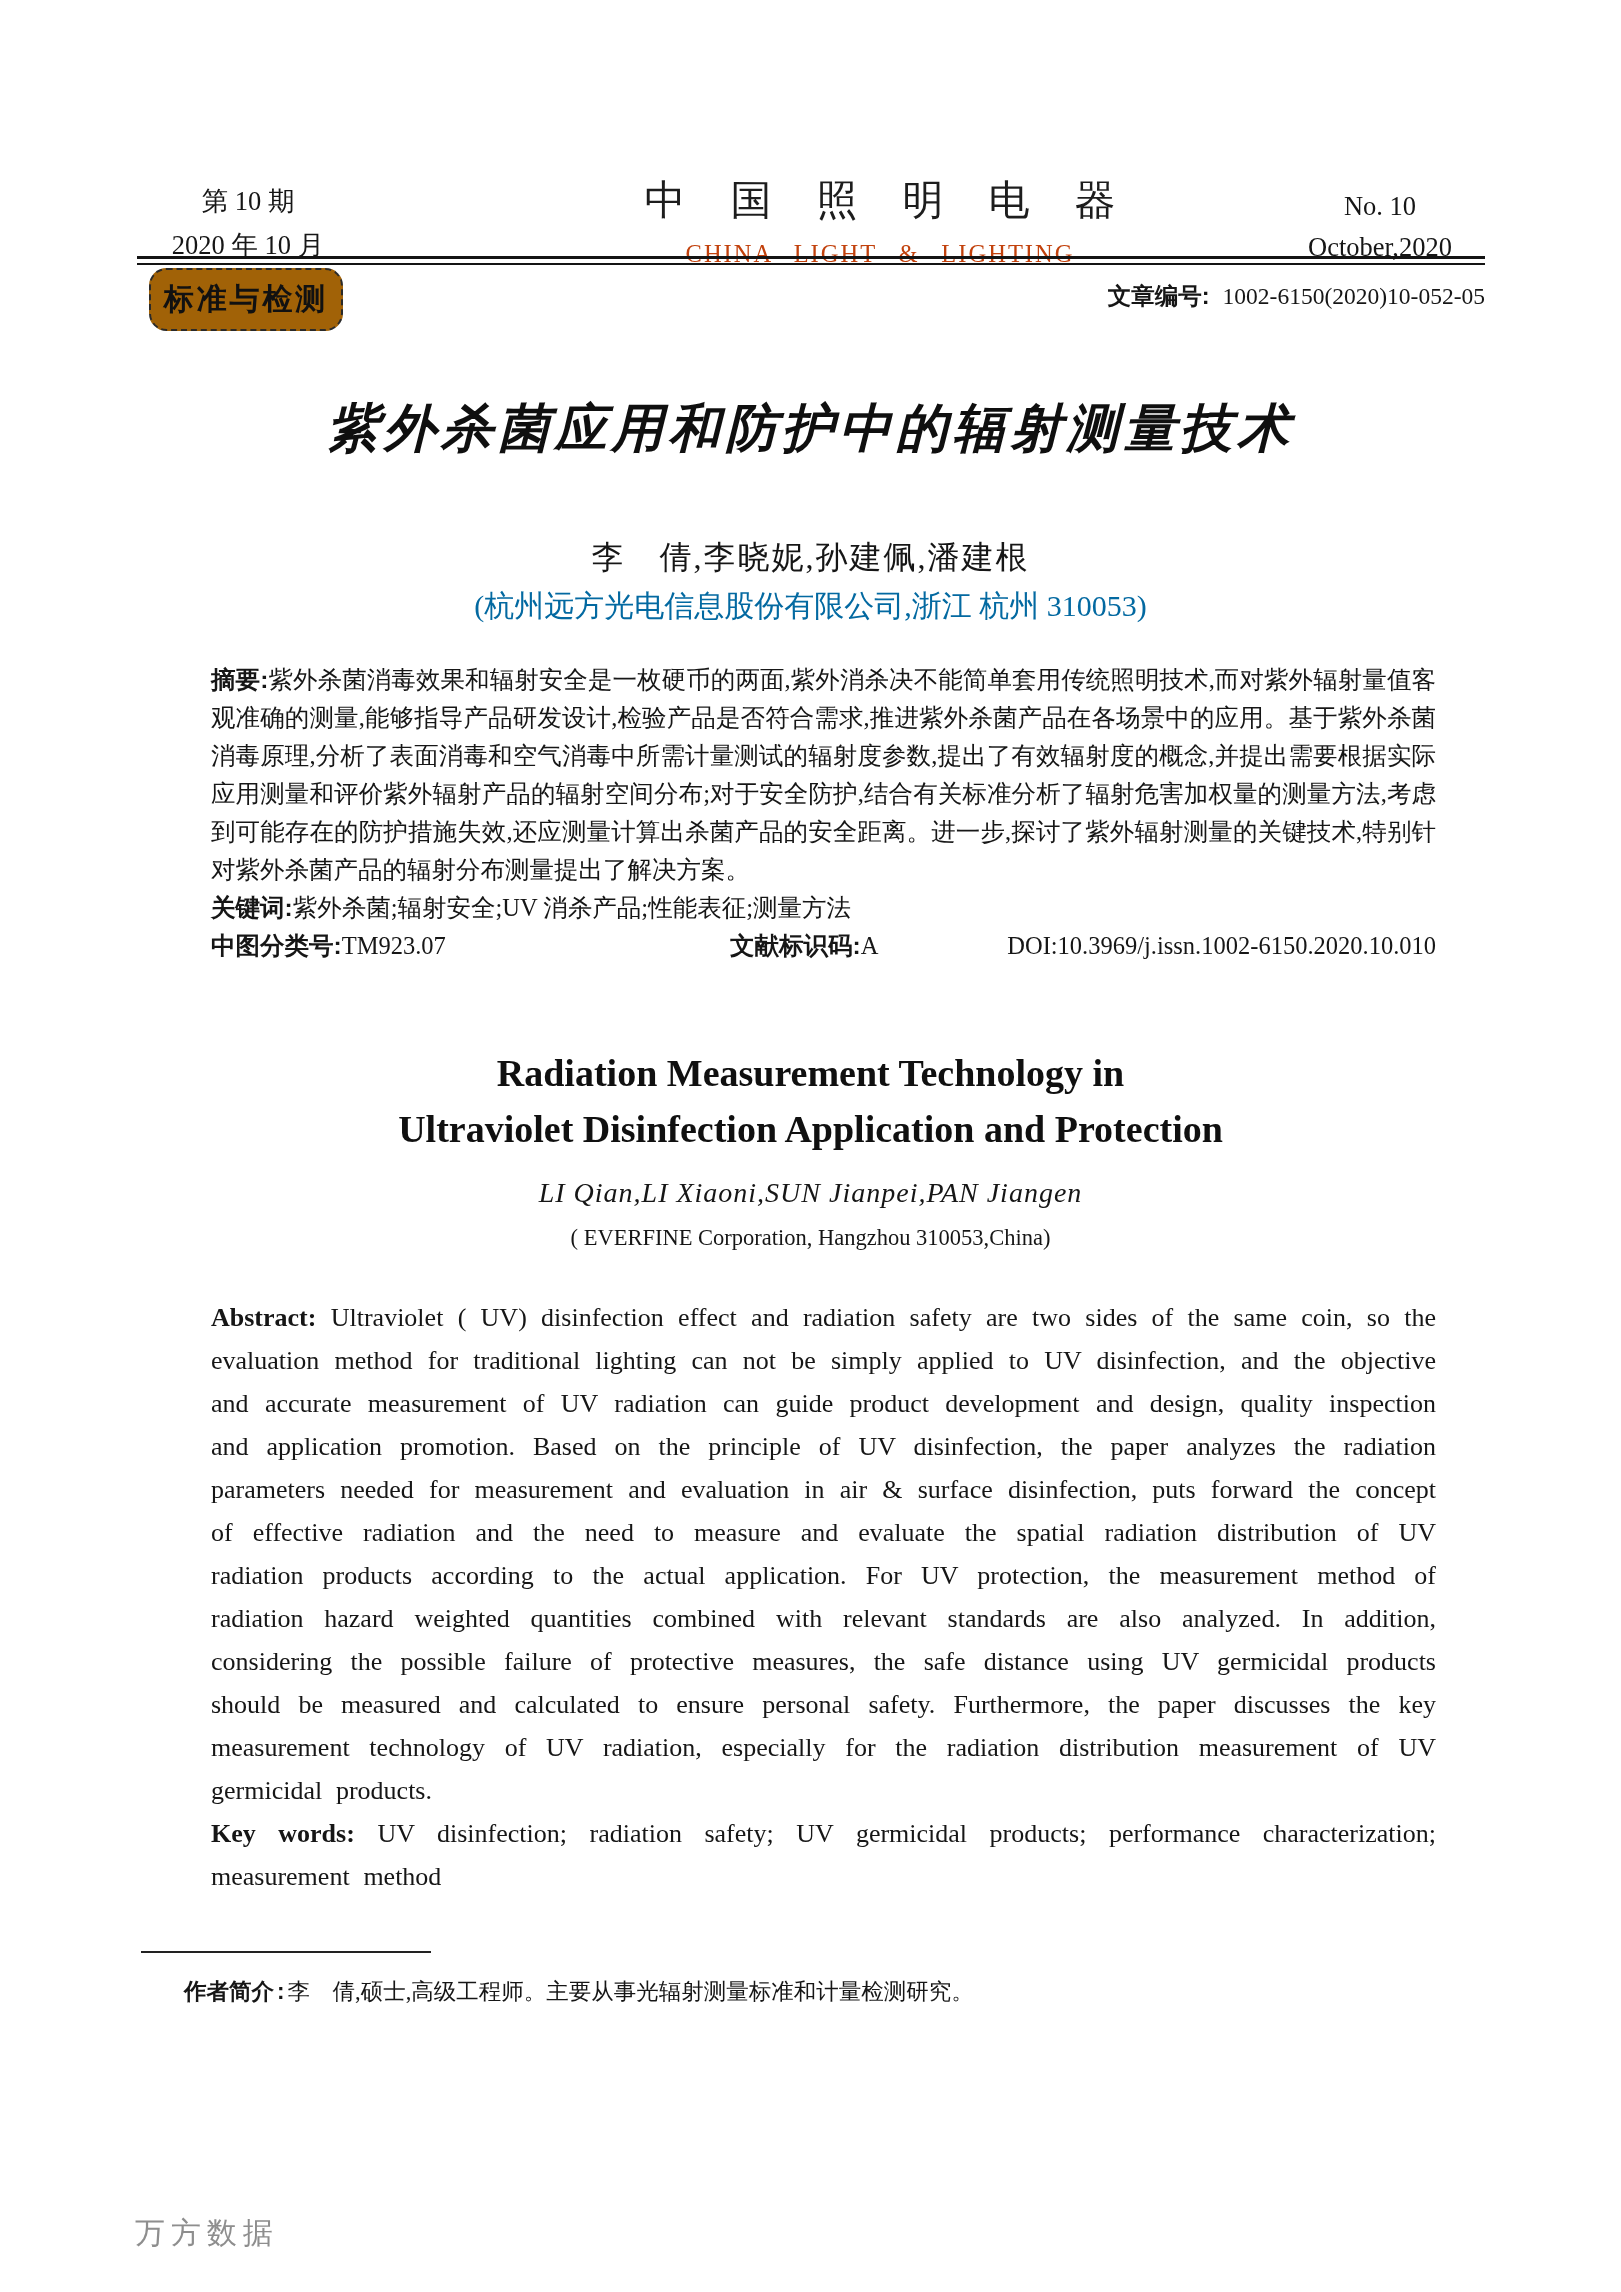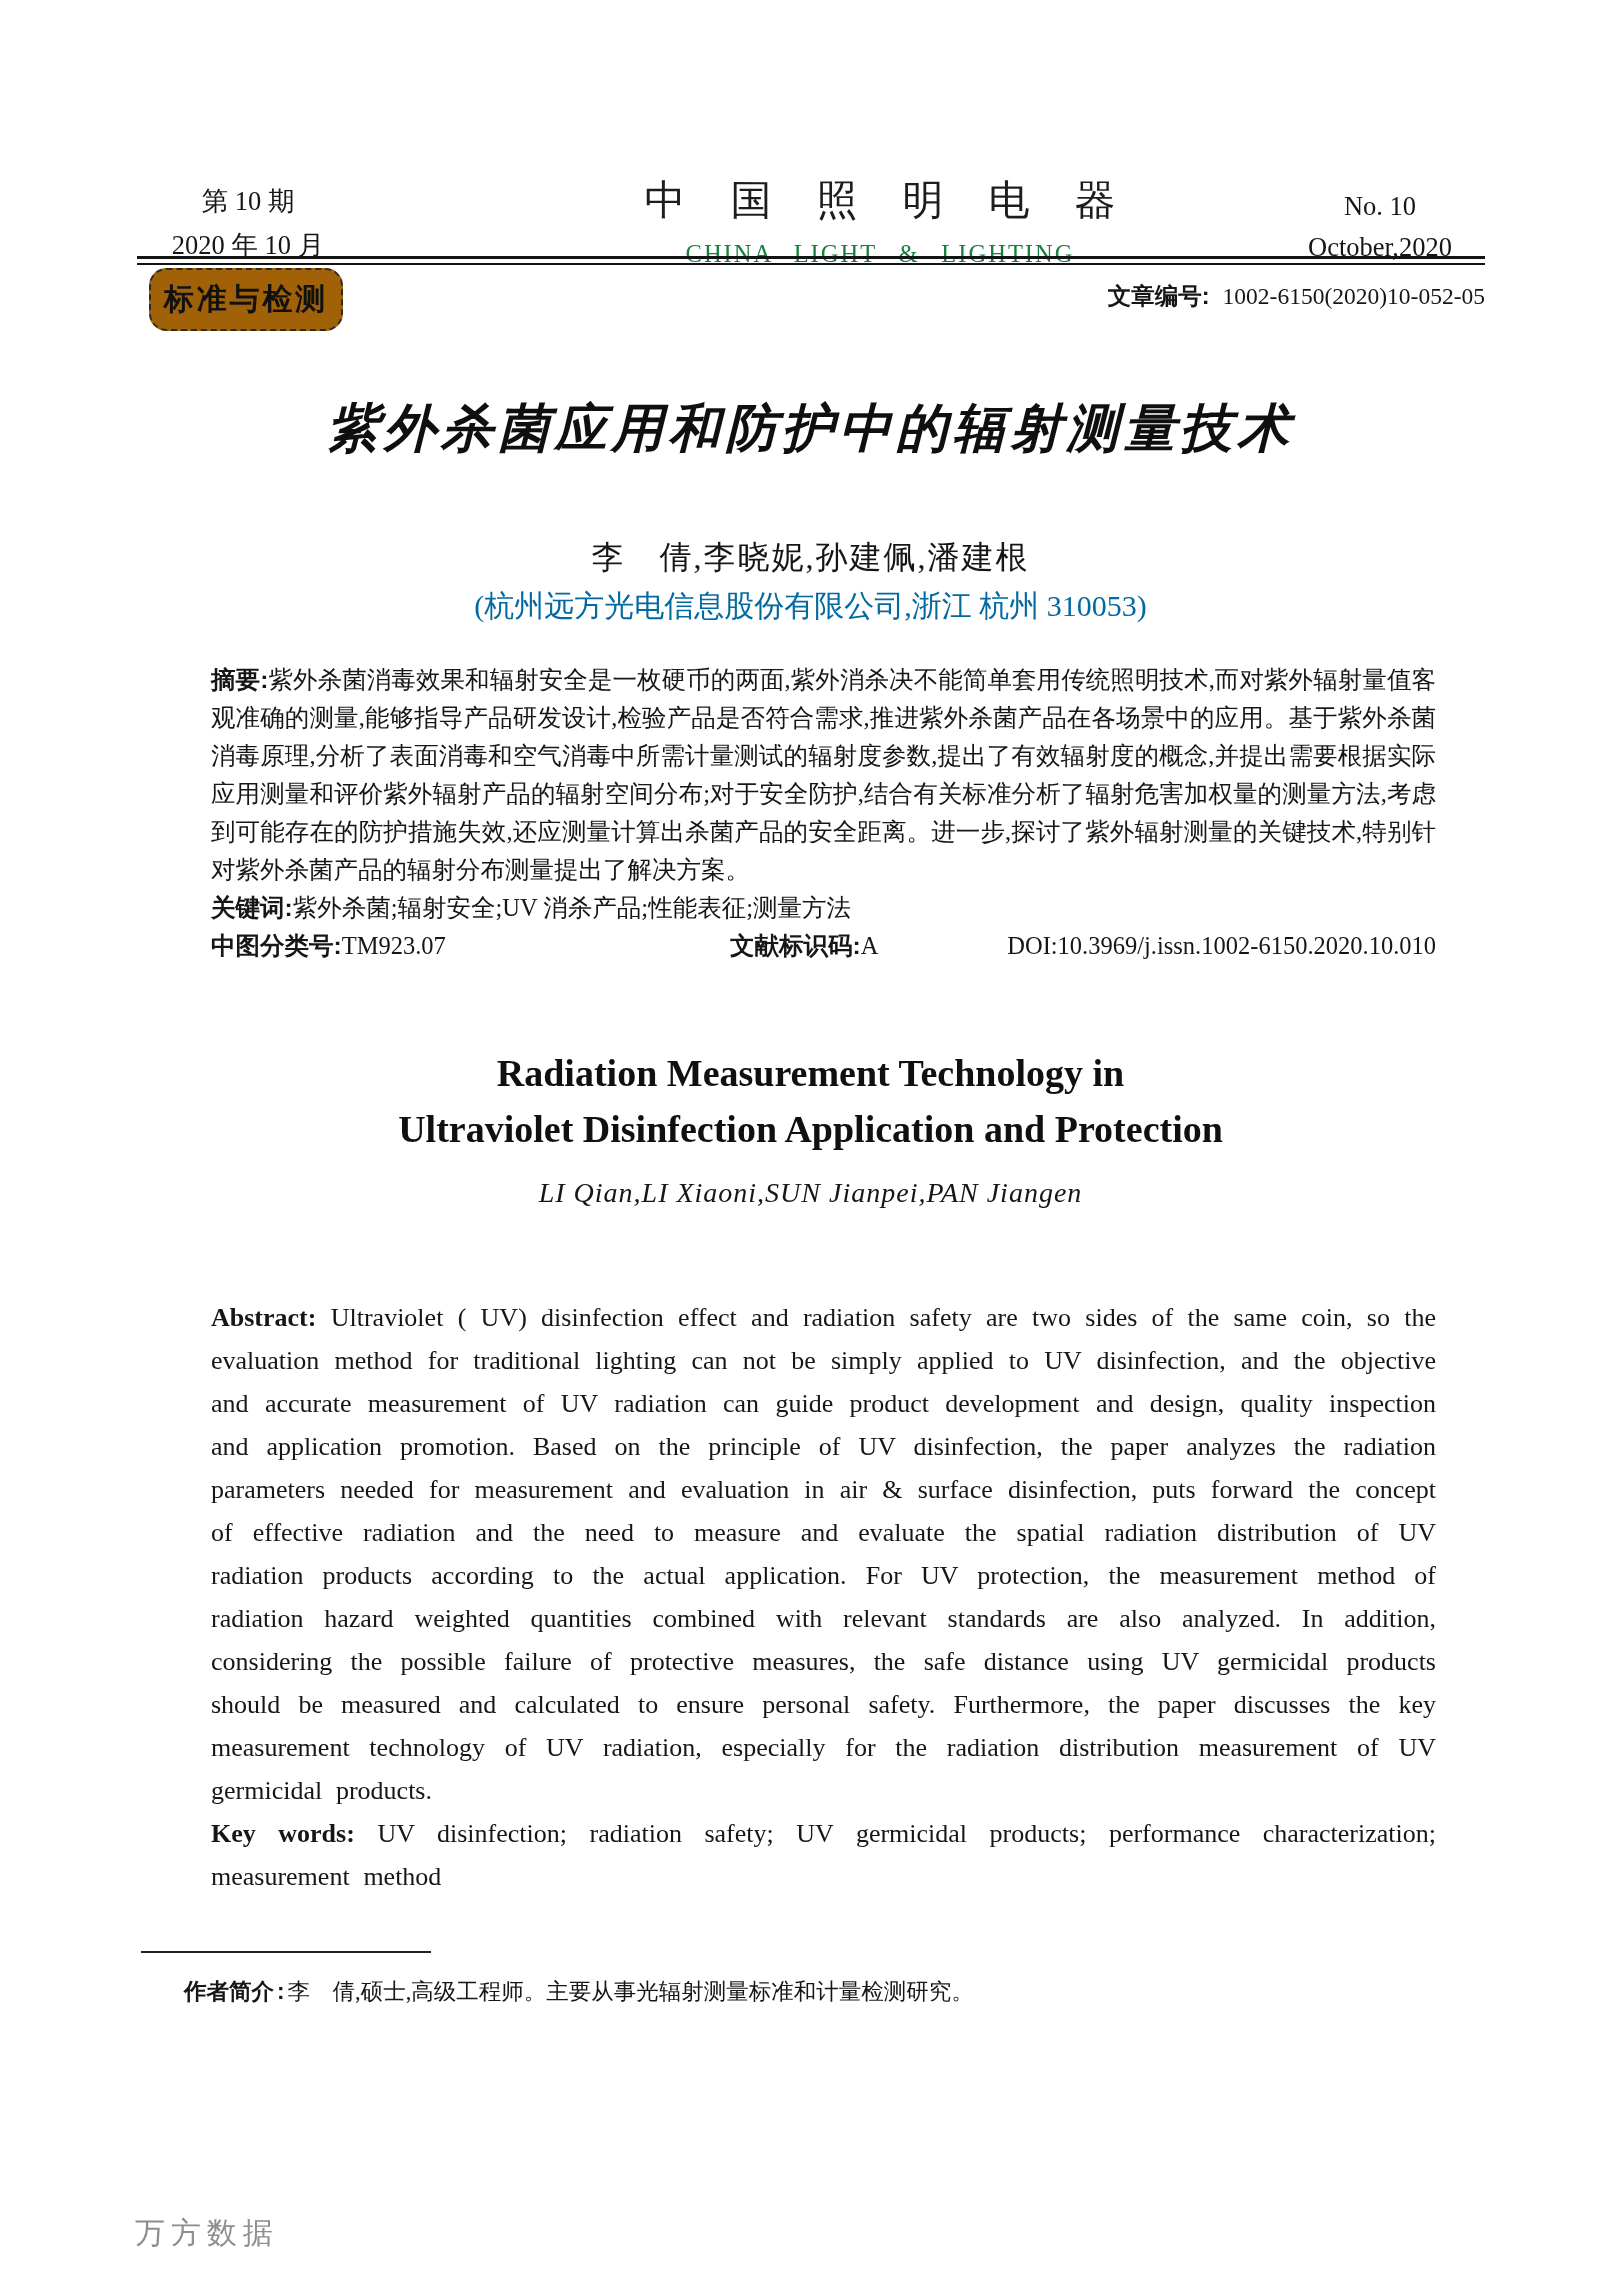--- a/index.html
+++ b/index.html
@@ -15,21 +15,21 @@
   
   .mast-left{
     position:absolute;left:145px;top:179px;width:206px;
     text-align:center;font-size:26.5px;line-height:44px;
   }
   .mast-center{
     position:absolute;left:880px;top:173px;transform:translateX(-50%);
     text-align:center;white-space:nowrap;
   }
   .journal-zh{font-size:41px;letter-spacing:45px;margin-right:-45px;color:#1d1d1d;}
-  .journal-en{font-size:24.5px;letter-spacing:2px;word-spacing:13.7px;margin-top:11.8px;color:#15803d;}
+  .journal-en{font-size:24.5px;letter-spacing:2px;word-spacing:13.7px;margin-top:11.8px;color:#c2410c;}
   .mast-right{
     position:absolute;left:1286px;top:186px;width:188px;
     text-align:center;font-size:26.5px;line-height:41px;
   }
   .double-rule{
     position:absolute;left:137px;top:256px;width:1348px;height:3.9px;
     border-top:3.9px solid #141414;border-bottom:2.9px solid #141414;
   }
   .column-badge{
     position:absolute;left:149px;top:268px;width:194px;height:63px;
@@ -153,20 +153,21 @@
       <span class="clc-mid"><span class="zh-label">文献标识码:</span><span>A</span></span>
       <span class="clc-right">DOI:10.3969/j.issn.1002-6150.2020.10.010</span>
     </div>
   </div>
 
   <div class="title-en">
     <div>Radiation Measurement Technology in</div>
     <div>Ultraviolet Disinfection Application and Protection</div>
   </div>
   <div class="authors-en">LI Qian,LI Xiaoni,SUN Jianpei,PAN Jiangen</div>
+  <div class="affil-en">( EVERFINE Corporation, Hangzhou 310053,China)</div>
 
   <div class="abs-en">
     <p><span class="en-label">Abstract:</span> <span>Ultraviolet ( UV) disinfection effect and radiation safety are two sides of the same coin, so the evaluation method for traditional lighting can not be simply applied to UV disinfection, and the objective and accurate measurement of UV radiation can guide product development and design, quality inspection and application promotion. Based on the principle of UV disinfection, the paper analyzes the radiation parameters needed for measurement and evaluation in air &amp; surface disinfection, puts forward the concept of effective radiation and the need to measure and evaluate the spatial radiation distribution of UV radiation products according to the actual application. For UV protection, the measurement method of radiation hazard weighted quantities combined with relevant standards are also analyzed. In addition, considering the possible failure of protective measures, the safe distance using UV germicidal products should be measured and calculated to ensure personal safety. Furthermore, the paper discusses the key measurement technology of UV radiation, especially for the radiation distribution measurement of UV germicidal products.</span></p>
     <p><span class="en-label">Key words:</span> <span>UV disinfection; radiation safety; UV germicidal products; performance characterization; measurement method</span></p>
   </div>
 
   <div class="footnote-rule"></div>
   <div class="footnote">
     <span class="lbl">作者简介:</span><span>李　倩,硕士,高级工程师。主要从事光辐射测量标准和计量检测研究。</span>
   </div>

